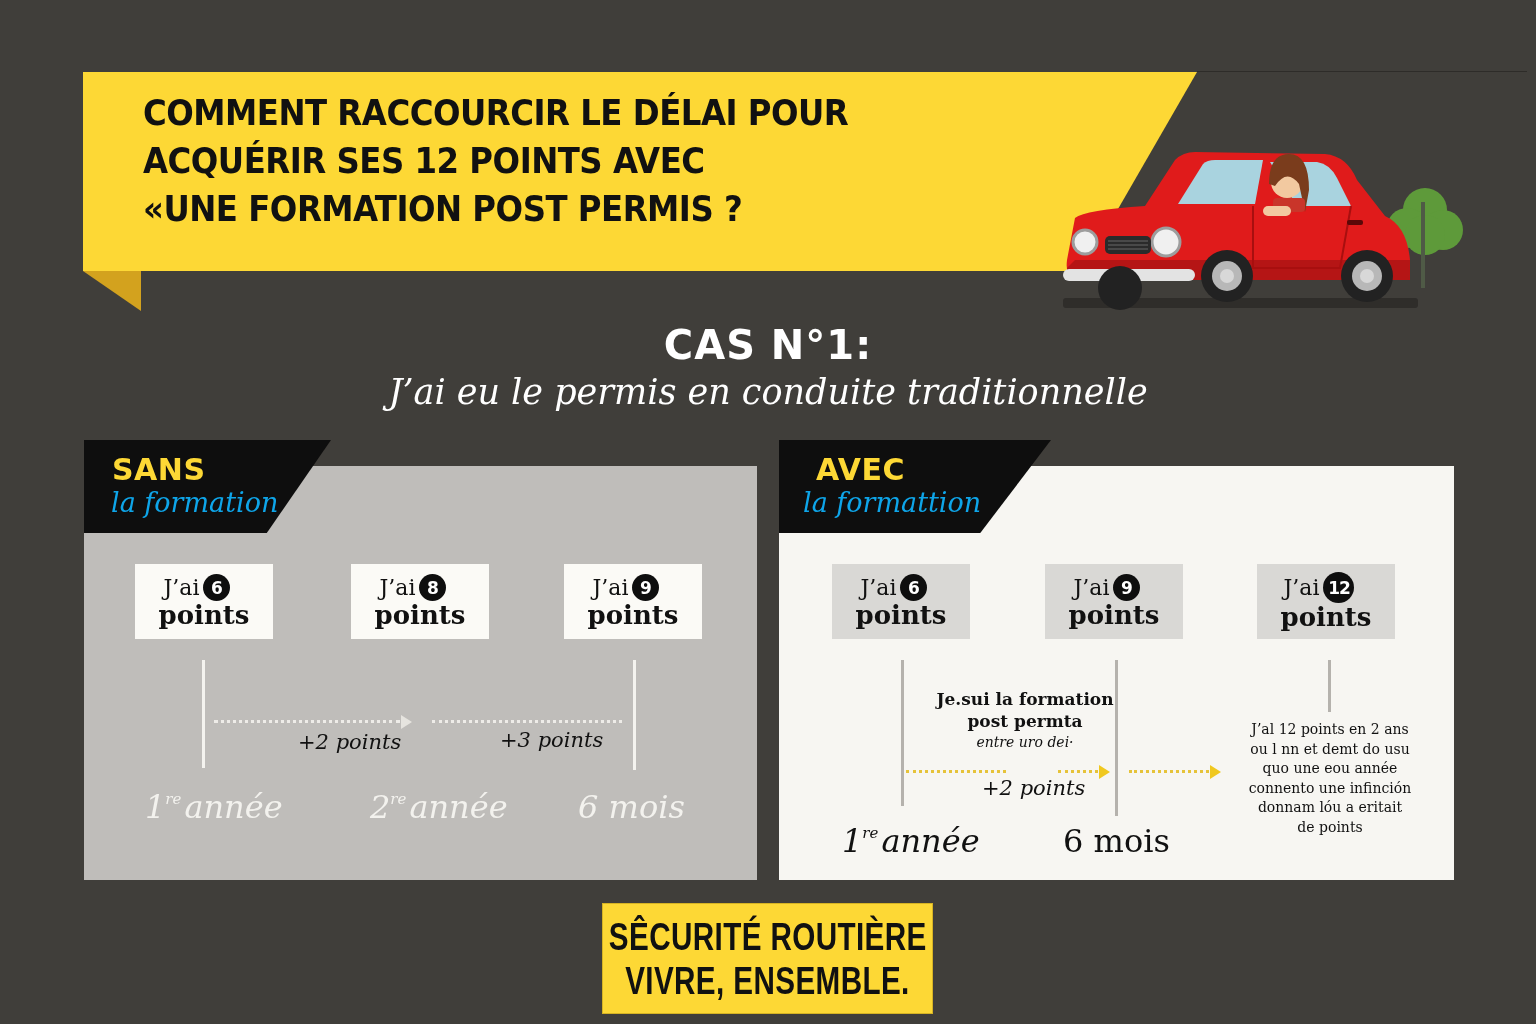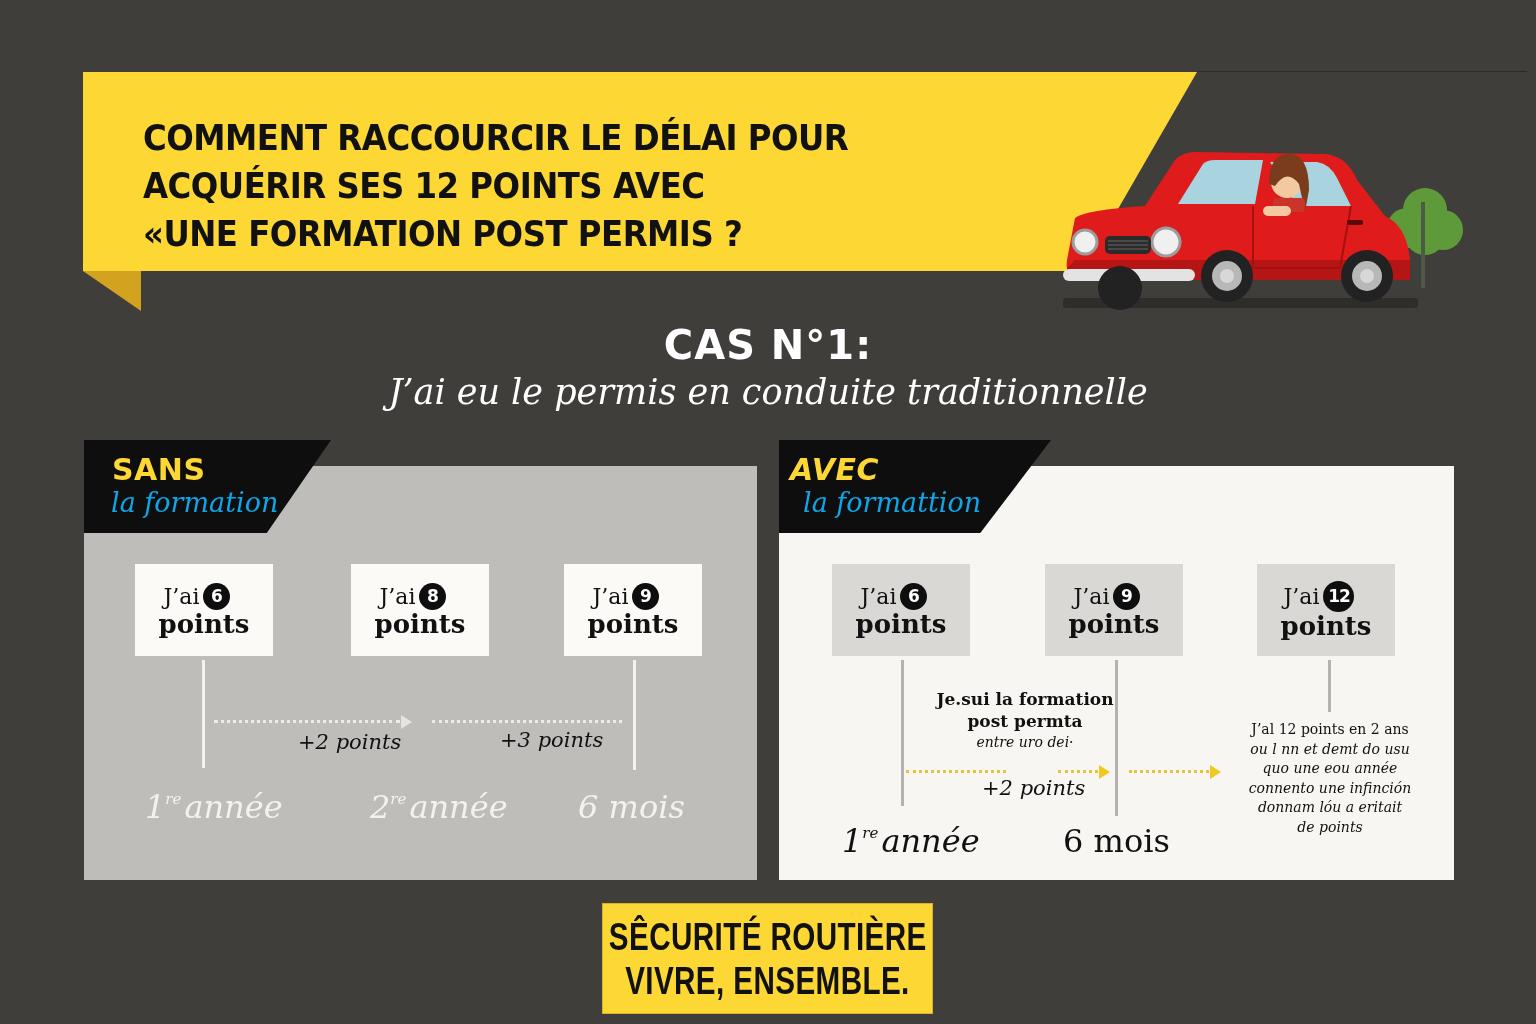--- a/index.html
+++ b/index.html
@@ -16,21 +16,21 @@
     background: #fdd835;
     clip-path: polygon(0 0, 100% 0, 89.7% 100%, 0 100%);
   }
   .banner-topline { position:absolute; left: 1197px; top:71px; width: 330px; height:1px; background:#2e2c29; }
   .banner-fold {
     position: absolute; left: 83px; top: 271px; width: 58px; height: 40px;
     background: #d3a21e;
     clip-path: polygon(0 0, 100% 0, 100% 100%);
   }
   .title {
-    position: absolute; left: 143px; top: 114px; width: 920px;
+    position: absolute; left: 143px; top: 89px; width: 920px;
     font-family: "DejaVu Sans", sans-serif; font-weight: 900;
     font-size: 36px; line-height: 48px; color: #111;
     letter-spacing: -0.5px; text-transform: uppercase;
     font-stretch: condensed;
   }
   .title div { white-space: nowrap; font-weight: bold; }
 
   
   .car { position: absolute; left: 1055px; top: 140px; width: 410px; height: 170px; }
 
@@ -58,21 +58,21 @@
   .tag-big {
     position: absolute; font-family: "DejaVu Sans", sans-serif; font-weight: bold;
     font-size: 30px; color: #fdd835; letter-spacing: 0.5px;
   }
   .tag-small {
     position: absolute; font-family: "DejaVu Serif", serif; font-style: italic;
     font-size: 27px; color: #0ea5e9;
   }
 
   .card {
-    position: absolute; width: 138px; height: 92px;
+    position: absolute; width: 138px; height: 75px;
     display: flex; flex-direction: column; align-items: center; justify-content: center;
     color: #111;
   }
   .card.light { background: #fbfaf6; }
   .card.grey { background: #d9d8d5; }
   .card .jai { font-family: "DejaVu Serif", serif; font-size: 22px; display:flex; align-items:center; gap:4px; margin-left:-14px; }
   .card .num {
     display: inline-flex; align-items: center; justify-content: center;
     background: #0e0e0e; color: #fff; border-radius: 50%;
     width: 27px; height: 27px; font-family: "DejaVu Sans", sans-serif; font-weight: bold; font-size: 17px;
@@ -101,21 +101,21 @@
     position: absolute; left: 925px; top: 688px; width: 200px; text-align: center; color: #111;
     font-family: "DejaVu Serif", serif;
   }
   .follow .b { font-weight: bold; font-size: 17px; line-height: 22px; }
   .follow .i { font-style: italic; font-size: 14px; line-height: 20px; }
 
   .result {
     position: absolute; left: 1230px; top: 720px; width: 200px; text-align: center; color: #111;
     font-family: "DejaVu Serif", serif; font-size: 14px; line-height: 19.5px;
   }
-  .result div:not(:first-child) { font-style: italic; }
+  .result div:not(:first-child) { }
 
   .footer {
     position: absolute; left: 602px; top: 903px; width: 331px; height: 111px;
     background: #fdd835; border: 1px solid #d6b324;
     display: flex; flex-direction: column; align-items: center; justify-content: center;
   }
   .footer div {
     font-family: "Liberation Sans", sans-serif; font-weight: bold; font-size: 38px; line-height: 44px;
     color: #111; transform: scaleX(0.78); white-space: nowrap; letter-spacing: 0.5px;
   }
@@ -215,21 +215,21 @@
 
 <div class="gain" style="left:298px; top:730px;">+2 points</div>
 <div class="gain" style="left:500px; top:728px;">+3 points</div>
 
 <div class="period w" style="left:145px; top:788px;"><span>1</span><sup>re</sup><span>année</span></div>
 <div class="period w" style="left:370px; top:788px;"><span>2</span><sup>re</sup><span>année</span></div>
 <div class="period w" style="left:578px; top:788px;">6 mois</div>
 
 <div class="panel panel-avec"></div>
 <div class="tag tag-avec"></div>
-<div class="tag-big" style="left:790px; top:452px;font-style:italic;">AVEC</div>
+<div class="tag-big" style="left:816px; top:452px;">AVEC</div>
 <div class="tag-small" style="left:803px; top:487px;">la formattion</div>
 
 <div class="card grey" style="left:832px; top:564px;">
   <div class="jai">
       <span>J’ai</span>
       <span class="num">6</span>
     </div>
   <div class="pts">points</div>
 </div>
 <div class="card grey" style="left:1045px; top:564px;">

